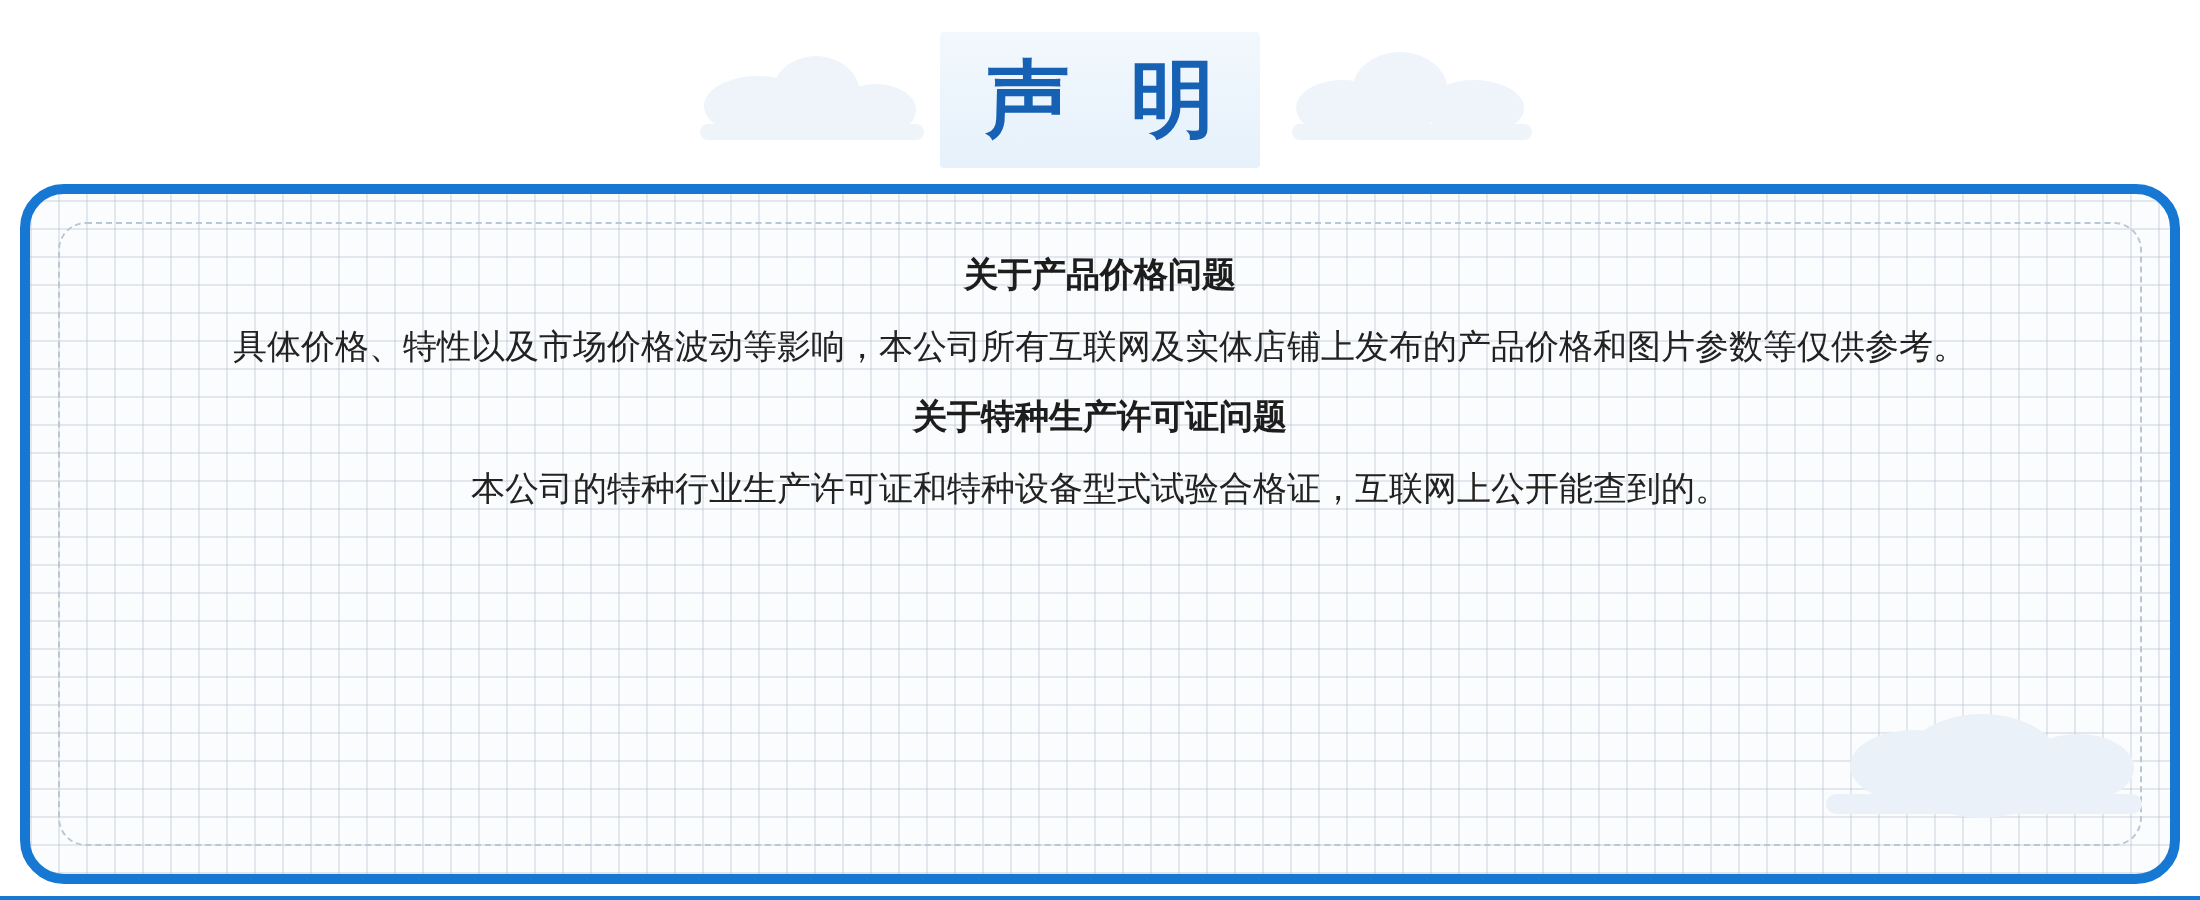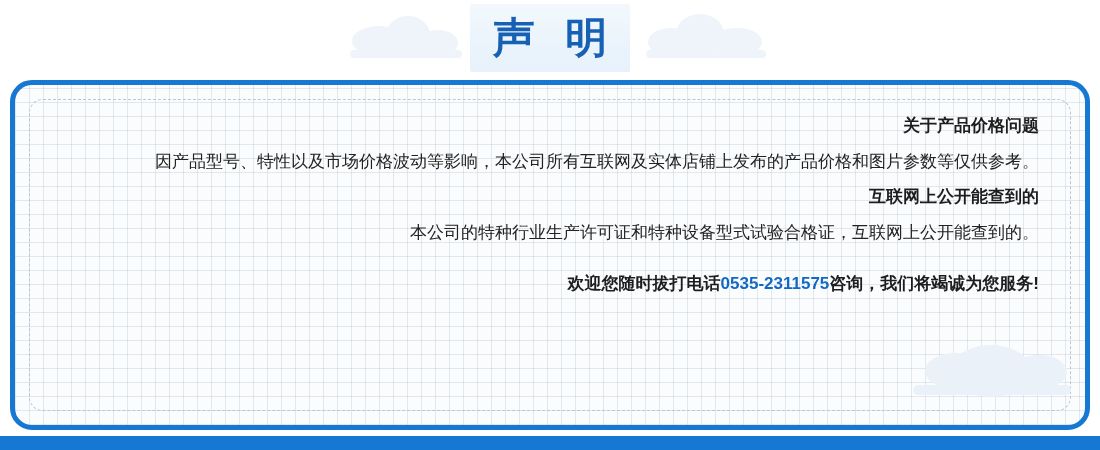--- a/index.html
+++ b/index.html
@@ -18,20 +18,21 @@
     width: 1100px;
     height: 450px;
     box-sizing: border-box;
   }
 
   
   .header {
     position: relative;
     height: 80px;
     width: 100%;
+    margin-top: 12px;
   }
   .title-wrap {
     position: absolute;
     left: 50%;
     top: 4px;
     transform: translateX(-50%);
     width: 160px;
     height: 68px;
     background: linear-gradient(180deg, #f2f8fd 0%, #e6f1fb 100%);
     border-radius: 2px;
@@ -119,21 +120,21 @@
     height: 10px;
     background: #eaf1f8;
     border-radius: 5px;
     z-index: 0;
   }
 
   .content {
     position: relative;
     z-index: 2;
     padding: 24px 46px 0 46px;
-    text-align: right;
+    text-align: center;
   }
   .sec-title {
     font-size: 17px;
     font-weight: bold;
     color: #1d1d1d;
     line-height: 34px;
     margin: 0;
   }
   .para {
     font-size: 17px;
@@ -190,24 +191,23 @@
     <div class="frame-inner"></div>
 
     <span class="frame-cloud fc1"></span>
     <span class="frame-cloud fc2"></span>
     <span class="frame-cloud fc3"></span>
     <span class="fc-strip"></span>
 
     <div class="content">
 
       <p class="sec-title">关于产品价格问题</p>
-      <p class="para">因产品型号、特性以及市场价格波动等影响，本公司所有互联网及实体店铺上发布的产品价格和图片参数等仅供参考。</p>
-
-      <p class="sec-title">互联网上公开能查到的</p>
+      <p class="para">具体价格、特性以及市场价格波动等影响，本公司所有互联网及实体店铺上发布的产品价格和图片参数等仅供参考。</p>
+
+      <p class="sec-title">关于特种生产许可证问题</p>
       <p class="para">本公司的特种行业生产许可证和特种设备型式试验合格证，互联网上公开能查到的。</p>
 
-      <p class="phone-line"><span>欢迎您随时拔打电话</span><span class="phone-num">0535-2311575</span><span>咨询，我们将竭诚为您服务!</span></p>
 
     </div>
   </div>
 
   <div class="bottom-bar"></div>
 </div>
 
 </body></html>

